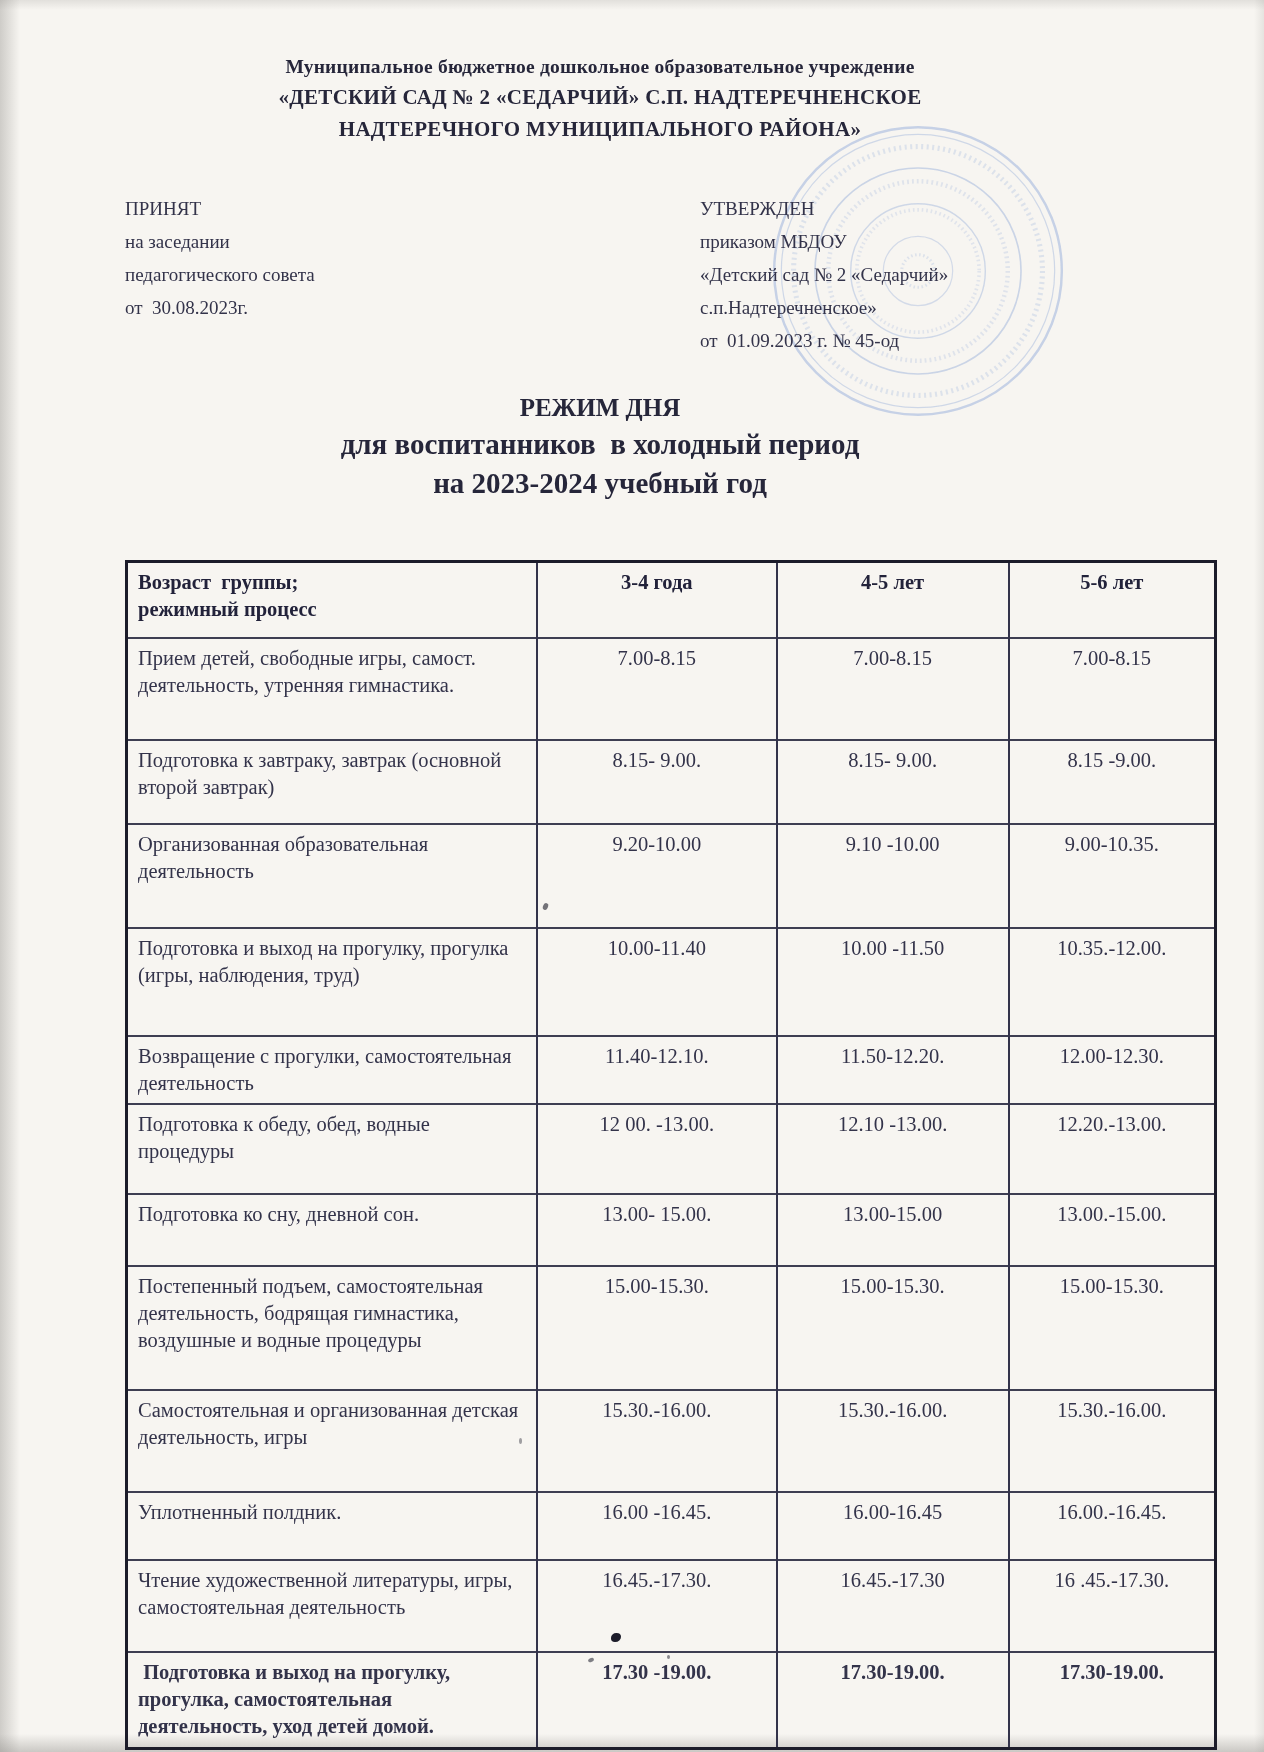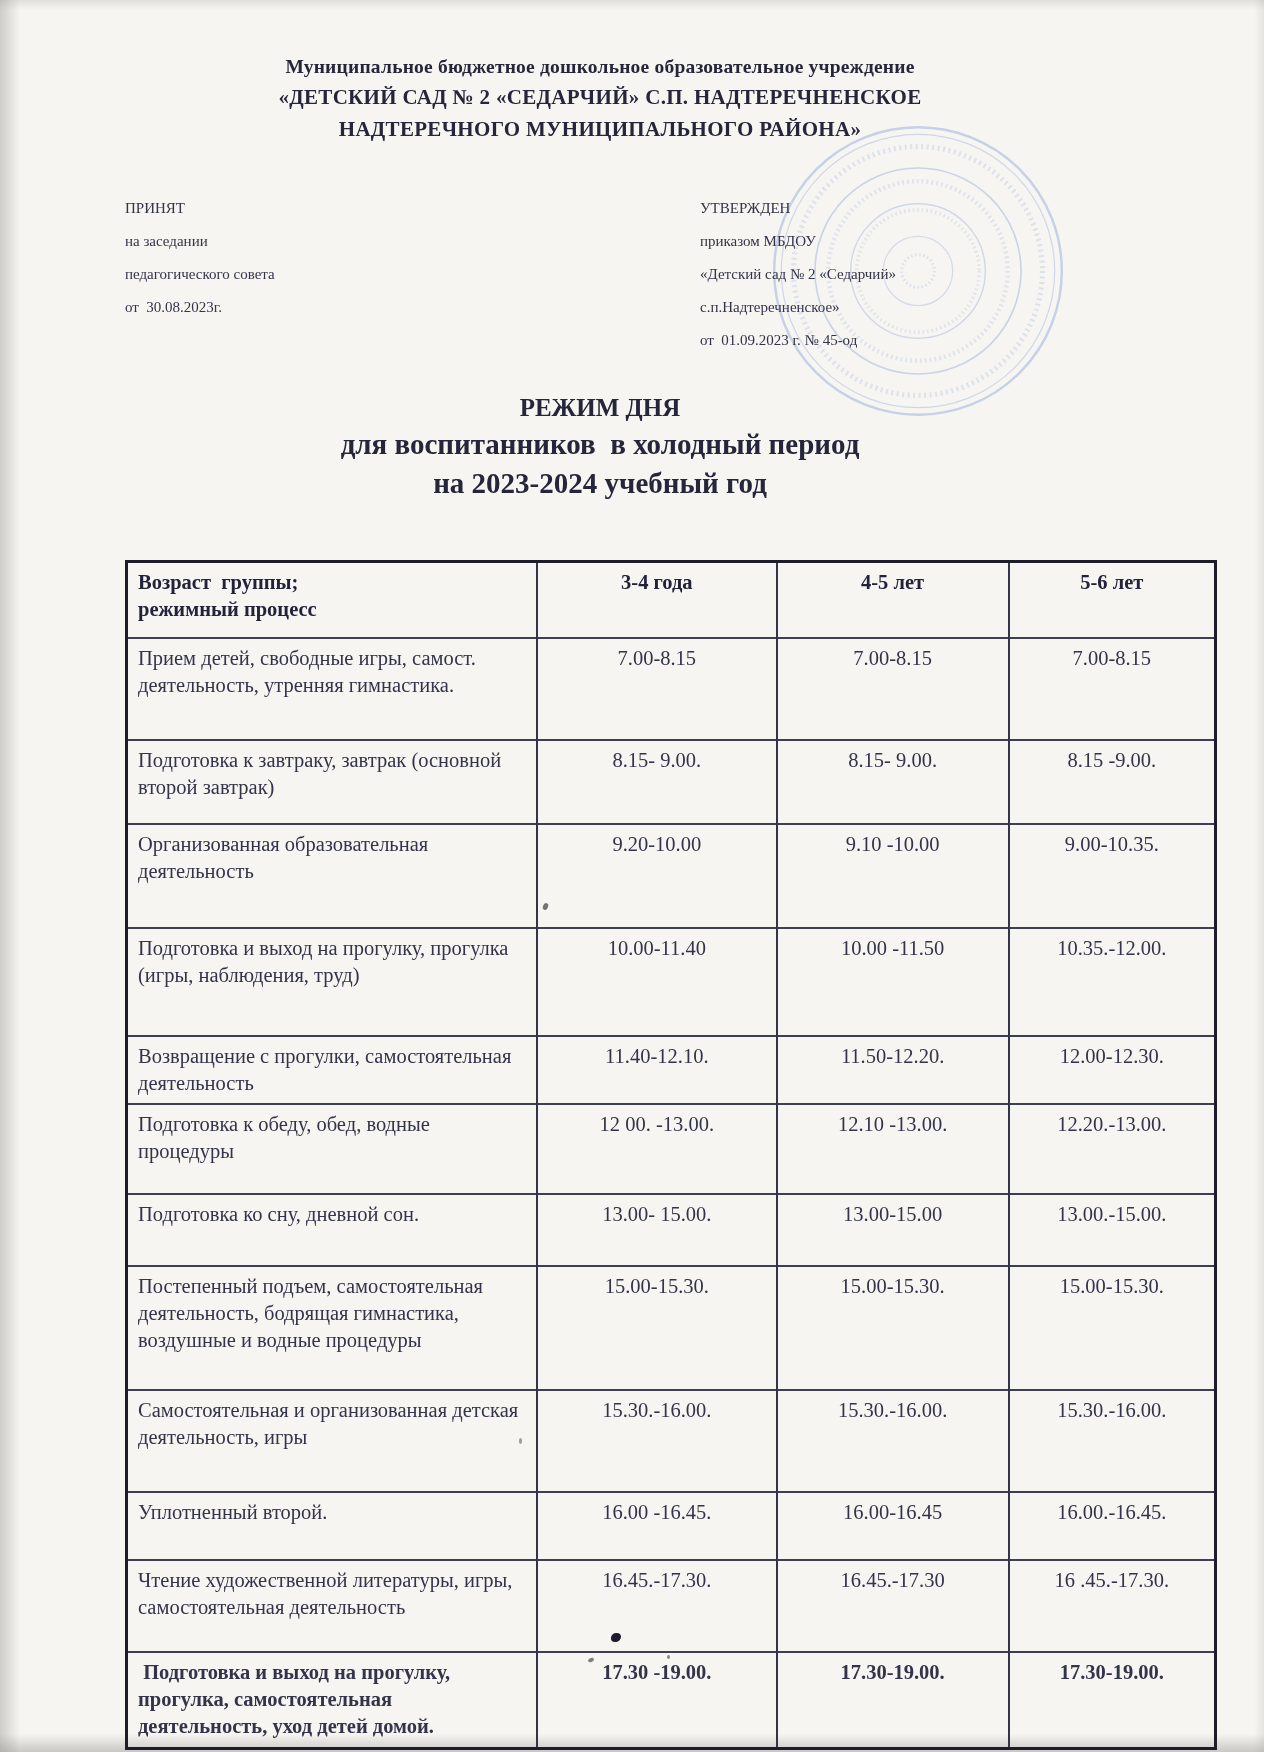--- a/index.html
+++ b/index.html
@@ -21,21 +21,21 @@
   .edge-right{position:absolute;right:0;top:0;bottom:0;width:10px;
     background:linear-gradient(to left,rgba(150,148,144,.18),rgba(150,148,144,0));}
 
   .org-header{position:absolute;top:56px;left:0;width:1200px;text-align:center;}
   .org-line1{font-size:19.5px;font-weight:bold;letter-spacing:.2px;color:#26263a;}
   .org-line2,.org-line3{font-size:21px;font-weight:bold;margin-top:7px;letter-spacing:.3px;color:#26263a;}
 
   .approval{position:absolute;top:192px;left:125px;width:1060px;display:flex;z-index:2;}
   .approval .col-left{width:575px;}
   .approval .col-right{width:485px;}
-  .appr-line{font-size:15px;line-height:33px;white-space:pre-wrap;color:#33334a;}
+  .appr-line{font-size:19px;line-height:33px;white-space:pre-wrap;color:#33334a;}
   .u-num{border-bottom:2px solid #33334a;padding:0 2px;}
 
   
   .stamp{position:absolute;left:760px;top:118px;width:316px;height:306px;z-index:1;opacity:.85;}
 
   .doc-title{position:absolute;top:394px;left:0;width:1200px;text-align:center;z-index:2;}
   .title-line1{font-size:25px;font-weight:bold;color:#26263a;}
   .title-line2,.title-line3{font-size:29px;font-weight:bold;margin-top:6px;color:#26263a;white-space:pre-wrap;}
 
   table.schedule{
@@ -188,21 +188,21 @@
       <td class="time">15.00-15.30.</td>
       <td class="time">15.00-15.30.</td>
     </tr>
     <tr class="r9 hb-med">
       <td class="activity">Самостоятельная и организованная детская деятельность, игры</td>
       <td class="time">15.30.-16.00.</td>
       <td class="time">15.30.-16.00.</td>
       <td class="time">15.30.-16.00.</td>
     </tr>
     <tr class="r10 hb-med">
-      <td class="activity">Уплотненный второй.</td>
+      <td class="activity">Уплотненный полдник.</td>
       <td class="time">16.00 -16.45.</td>
       <td class="time">16.00-16.45</td>
       <td class="time">16.00.-16.45.</td>
     </tr>
     <tr class="r11 hb-thick">
       <td class="activity">Чтение художественной литературы, игры, самостоятельная деятельность</td>
       <td class="time">16.45.-17.30.</td>
       <td class="time">16.45.-17.30</td>
       <td class="time">16 .45.-17.30.</td>
     </tr>

